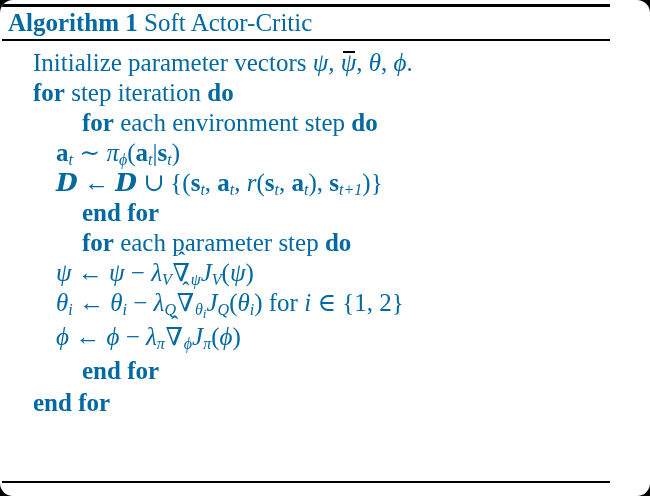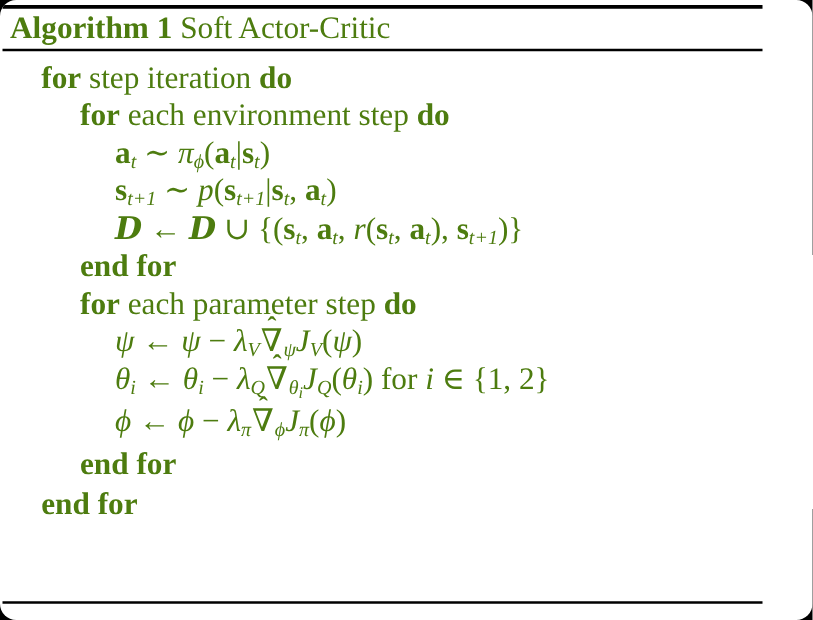--- a/index.html
+++ b/index.html
@@ -8,40 +8,40 @@
     background: #000000;
     font-family: "Liberation Serif", "DejaVu Serif", "DejaVu Sans", serif;
     position: relative;
     overflow: hidden;
   }
   .sheet {
     position: absolute; top: 0; left: 0;
     width: 650px; height: 496px;
     background: #ffffff;
     border-radius: 13px;
-    color: #4d7c0f;
+    color: #0369a1;
     overflow: hidden;
   }
   .rule { position: absolute; left: 2px; width: 608px; background: #000000; }
   .rule-top    { top: 4px;   height: 3px; }
   .rule-mid    { top: 39px;  height: 2px; }
   .rule-bottom { top: 481px; height: 2px; }
   .header {
     position: absolute; top: 9px; left: 8px;
     font-size: 25px; line-height: 28px; white-space: nowrap;
   }
   .header .label { font-weight: bold; }
   .algo-body {
     position: absolute; top: 48px; left: 0; width: 650px;
     font-size: 25px;
   }
   .line { line-height: 30px; white-space: nowrap; }
   .line.ind0 { padding-left: 33px; }
-  .line.ind1 { padding-left: 64px; }
-  .line.ind2 { padding-left: 92px; }
+  .line.ind1 { padding-left: 82px; }
+  .line.ind2 { padding-left: 56px; }
   
   .line:nth-child(10) { margin-top: 4px; }
   .line:nth-child(11) { margin-top: 4px; }
   .line:nth-child(12) { margin-top: 2px; }
 
   .kw { font-weight: bold; text-align: center; }
   .rm { font-style: normal; }
   .it { font-style: italic; }
   .bf { font-weight: bold; font-style: normal; }
   .cal { font-style: italic; font-weight: 600; font-family: "DejaVu Serif", serif; }
@@ -72,24 +72,24 @@
 <body>
 
 <div class="sheet">
   <div class="rule rule-top"></div>
   <div class="header">
     <span class="label">Algorithm 1</span>
      <span class="title">Soft Actor-Critic</span>
   </div>
   <div class="rule rule-mid"></div>
   <div class="algo-body">
+      <div class="line ind0"><span class="rm">Initialize parameter vectors </span><span class="it">ψ</span><span class="rm">, </span><span class="bar">ψ</span><span class="rm">, </span><span class="it">θ</span><span class="rm">, </span><span class="it">ϕ</span><span class="rm">.</span></div>
       <div class="line ind0"><span class="kw">for</span><span class="rm"> step iteration </span><span class="kw">do</span></div>
       <div class="line ind1"><span class="kw">for</span><span class="rm"> each environment step </span><span class="kw">do</span></div>
       <div class="line ind2"><span class="bf">a</span><sub class="sub">t</sub><span class="rm"> ∼ </span><span class="it">π</span><sub class="sub">ϕ</sub><span class="rm">(</span><span class="bf">a</span><sub class="sub">t</sub><span class="rm">|</span><span class="bf">s</span><sub class="sub">t</sub><span class="rm">)</span></div>
-      <div class="line ind2"><span class="bf">s</span><sub class="sub">t+1</sub><span class="rm"> ∼ </span><span class="it">p</span><span class="rm">(</span><span class="bf">s</span><sub class="sub">t+1</sub><span class="rm">|</span><span class="bf">s</span><sub class="sub">t</sub><span class="rm">, </span><span class="bf">a</span><sub class="sub">t</sub><span class="rm">)</span></div>
       <div class="line ind2"><span class="cal">D</span><span class="rm"> ← </span><span class="cal">D</span><span class="rm"> ∪ {(</span><span class="bf">s</span><sub class="sub">t</sub><span class="rm">, </span><span class="bf">a</span><sub class="sub">t</sub><span class="rm">, </span><span class="it">r</span><span class="rm">(</span><span class="bf">s</span><sub class="sub">t</sub><span class="rm">, </span><span class="bf">a</span><sub class="sub">t</sub><span class="rm">)</span><span class="rm">, </span><span class="bf">s</span><sub class="sub">t+1</sub><span class="rm">)}</span></div>
       <div class="line ind1"><span class="kw">end for</span></div>
       <div class="line ind1"><span class="kw">for</span><span class="rm"> each parameter step </span><span class="kw">do</span></div>
       <div class="line ind2"><span class="it">ψ</span><span class="rm"> ← </span><span class="it">ψ</span><span class="rm"> − </span><span class="it">λ</span><sub class="sub">V</sub><span class="hat"><span class="mark">ˆ</span>∇</span><sub class="sub">ψ</sub><span class="it">J</span><sub class="sub">V</sub><span class="rm">(</span><span class="it">ψ</span><span class="rm">)</span></div>
       <div class="line ind2"><span class="it">θ</span><sub class="sub">i</sub><span class="rm"> ← </span><span class="it">θ</span><sub class="sub">i</sub><span class="rm"> − </span><span class="it">λ</span><sub class="sub">Q</sub><span class="hat"><span class="mark">ˆ</span>∇</span><sub class="sub">θ<sub class="ssub">i</sub></sub><span class="it">J</span><sub class="sub">Q</sub><span class="rm">(</span><span class="it">θ</span><sub class="sub">i</sub><span class="rm">) for </span><span class="it">i</span><span class="rm"> ∈ {1, 2}</span></div>
       <div class="line ind2"><span class="it">ϕ</span><span class="rm"> ← </span><span class="it">ϕ</span><span class="rm"> − </span><span class="it">λ</span><sub class="sub">π</sub><span class="hat"><span class="mark">ˆ</span>∇</span><sub class="sub">ϕ</sub><span class="it">J</span><sub class="sub">π</sub><span class="rm">(</span><span class="it">ϕ</span><span class="rm">)</span></div>
       <div class="line ind1"><span class="kw">end for</span></div>
       <div class="line ind0"><span class="kw">end for</span></div>
     </div>
   <div class="rule rule-bottom"></div>

